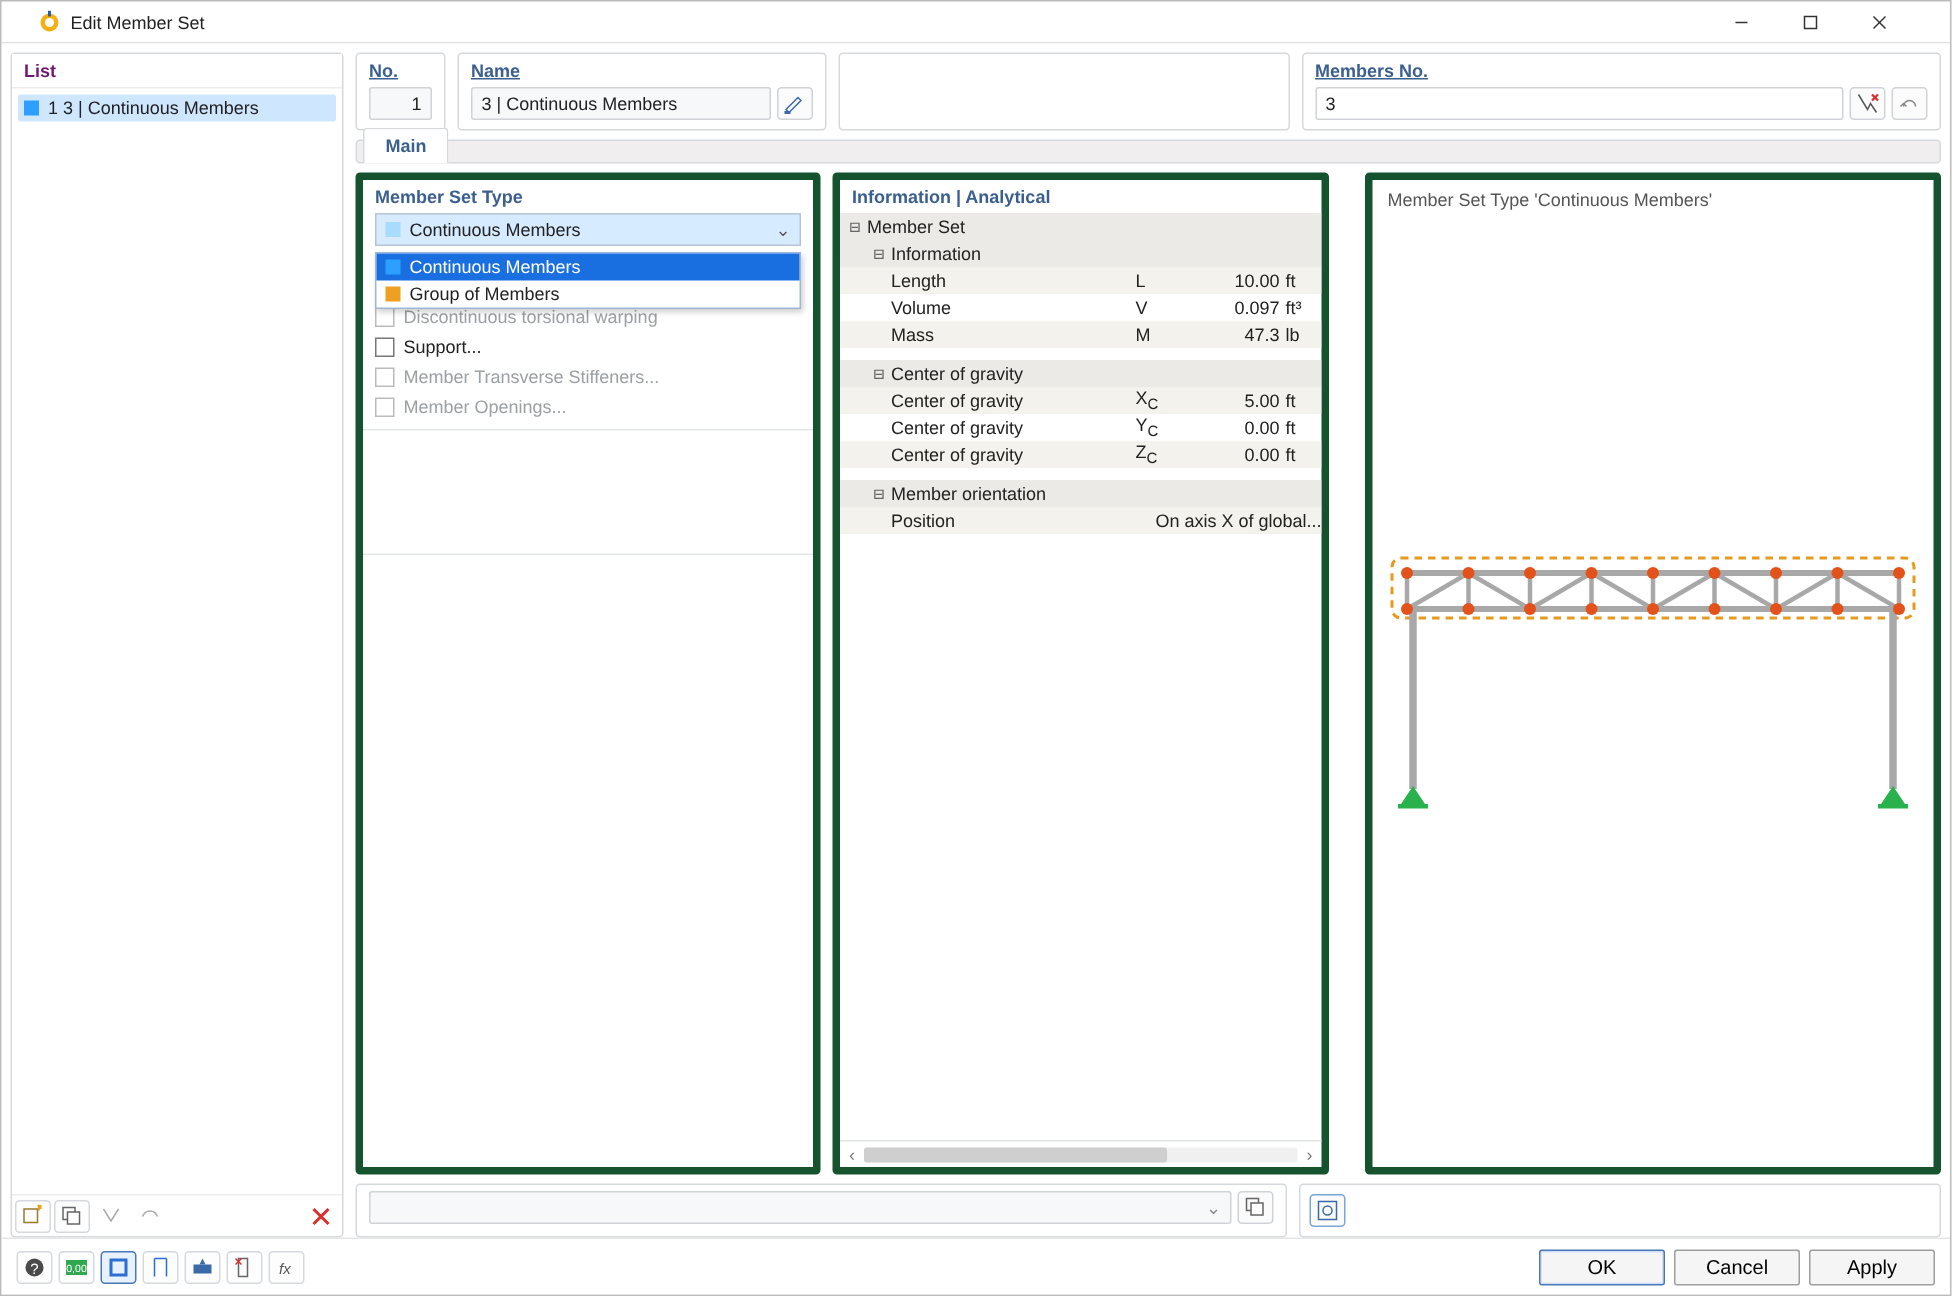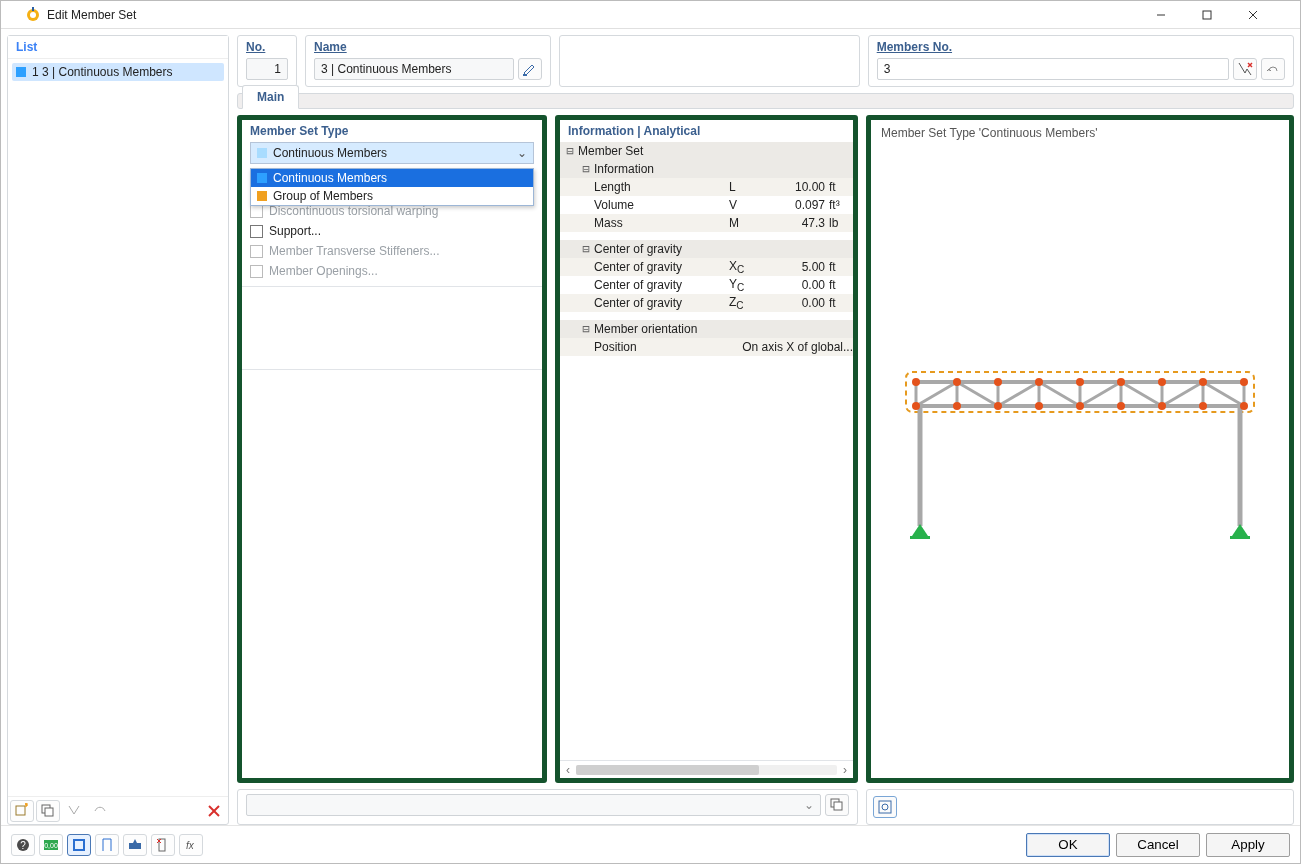--- a/index.html
+++ b/index.html
@@ -12,21 +12,21 @@
   .titlebar .title { flex: 1; font-size: 12px; }
   .winbtns { display: flex; gap: 0; }
   .winbtn { width: 46px; height: 28px; display: flex; align-items: center; justify-content: center; }
 
   
   .main-shell { flex: 1; display: flex; flex-direction: column; background: #fff; }
   .content-row { flex: 1; display: flex; gap: 8px; padding: 6px 6px 0 6px; min-height: 0; }
 
   
   .left-pane { width: 222px; display: flex; flex-direction: column; border: 1px solid #d5d9dd; border-radius: 3px; background: #fff; }
-  .pane-header { padding: 4px 8px; color: #3b82f6; font-weight: 600; background: #fff; border-bottom: 1px solid #eee; }
+  .pane-header { padding: 4px 8px; color: #701a75; font-weight: 600; background: #fff; border-bottom: 1px solid #eee; }
   .treelist { flex: 1; padding: 4px; }
   .treerow { display: flex; align-items: center; gap: 6px; padding: 2px 4px; background: #cfe6ff; border-radius: 2px; }
   .colorchip { width: 10px; height: 10px; display: inline-block; }
 
   
   .left-toolbar { height: 28px; border-top: 1px solid #eee; display: flex; align-items: center; padding: 0 2px; gap: 2px; }
   .tool-btn { width: 24px; height: 22px; border: 1px solid #d5d9dd; border-radius: 3px; background:#fdfdfd; display:flex; align-items:center; justify-content:center; }
   .tool-btn.flat { border-color: transparent; background: transparent; }
   .tool-spacer { flex: 1; }
 
@@ -50,21 +50,21 @@
 
   
   .tabs-row { border: 1px solid #d5d9dd; border-radius: 3px; background: #f0eeee; height: 16px; display:flex; align-items:flex-end; padding: 0 4px; }
   .tab { background: #fff; border: 1px solid #d5d9dd; border-bottom: 1px solid #fff; border-top-left-radius:3px; border-top-right-radius:3px; padding: 4px 14px; margin-bottom:-1px; font-weight:600; color:#3b5f8e; }
 
   
   .mid-row { flex:1; display:flex; gap:8px; min-height:0; }
   .col-box { border:5px solid #14532d; border-radius:3px; background:#fff; display:flex; flex-direction:column; min-height:0; }
   .col-a { width:310px; }
   .col-b { flex:1; min-width:0; }
-  .col-c { width:428px; }
+  .col-c { width:384px;margin-left:16px; }
 
   .section-title { padding: 4px 8px; color:#3b5f8e; font-weight:600; }
 
   
   .combo { margin: 0 8px 4px 8px; border:1px solid #b5c4d8; background:#d6ebff; height:22px; display:flex; align-items:center; padding:0 6px; position:relative; justify-content:space-between;}
   .combo .chev { color:#555; }
   .dropdown { position:absolute; left:8px; right:8px; top:48px; border:1px solid #9cb6d6; background:#fff; box-shadow:1px 2px 4px rgba(0,0,0,.2); z-index:50; }
   .dropdown-item { display:flex; align-items:center; gap:6px; padding:2px 6px; }
   .dropdown-item.selected { background:#1a6fe0; color:#fff; }
 

